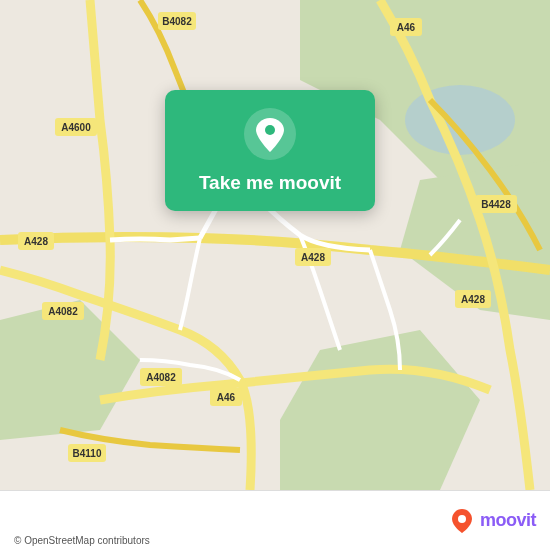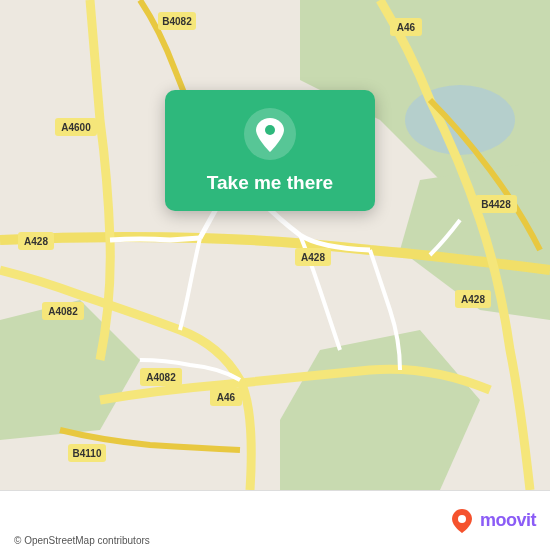--- a/index.html
+++ b/index.html
@@ -174,21 +174,21 @@
 
   </svg>
 
   <div id="cta-card">
     <svg id="pin-icon" viewBox="0 0 52 52" xmlns="http://www.w3.org/2000/svg">
       <circle cx="26" cy="26" r="26" fill="rgba(255,255,255,0.2)"></circle>
       <circle cx="26" cy="22" r="11" fill="white" opacity="0.95"></circle>
       <path d="M 26 10 C 18 10 12 16 12 22 C 12 30 26 44 26 44 C 26 44 40 30 40 22 C 40 16 34 10 26 10 Z" fill="white"></path>
       <circle cx="26" cy="22" r="5" fill="#2eb87c"></circle>
     </svg>
-    <span id="cta-label">Take me there</span>
+    <span id="cta-label">Take me moovit</span>
   </div>
 </div>
 
 <div id="footer">
   <div style="display:flex; flex-direction:column; gap:2px;">
     <span id="attribution">© OpenStreetMap contributors</span>
   </div>
   <div id="moovit-logo">
     <svg id="moovit-pin" viewBox="0 0 28 28" xmlns="http://www.w3.org/2000/svg">
       <path d="M 14 2 C 8 2 4 7 4 12 C 4 19 14 26 14 26 C 14 26 24 19 24 12 C 24 7 20 2 14 2 Z" fill="#f5522d"></path>

